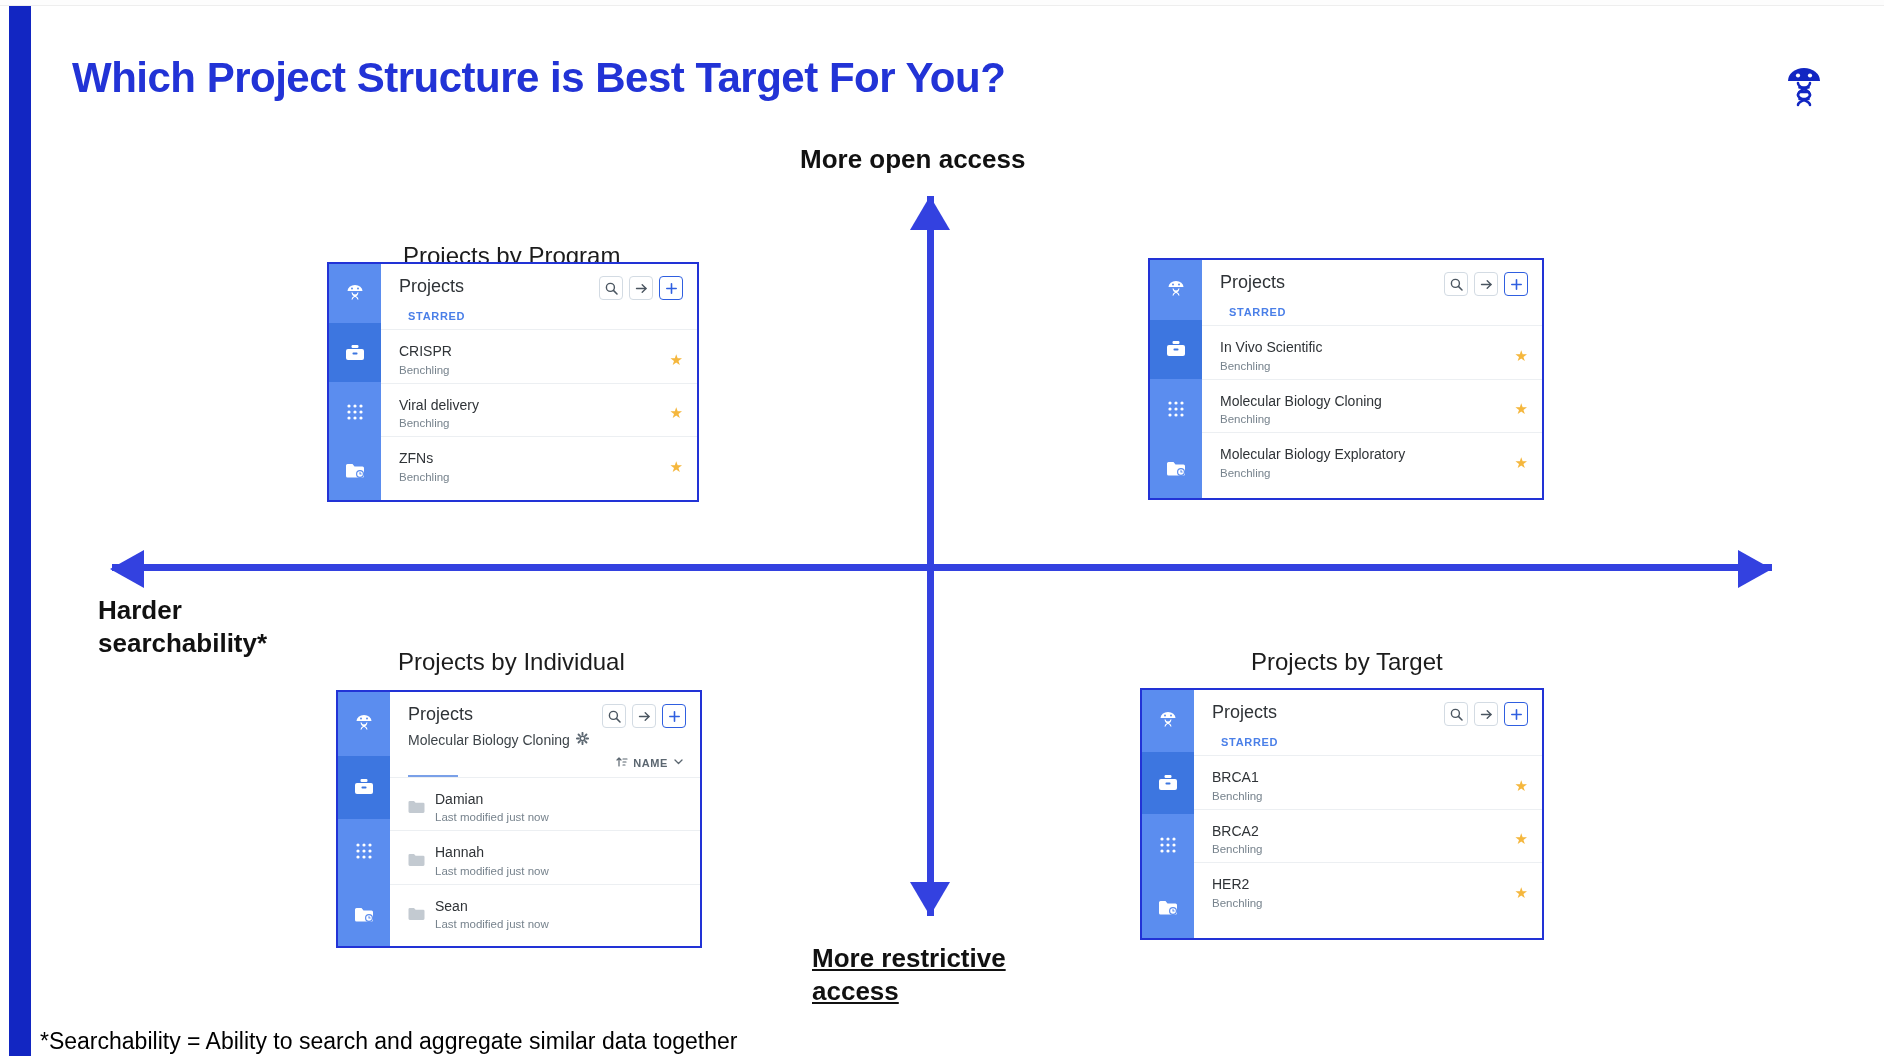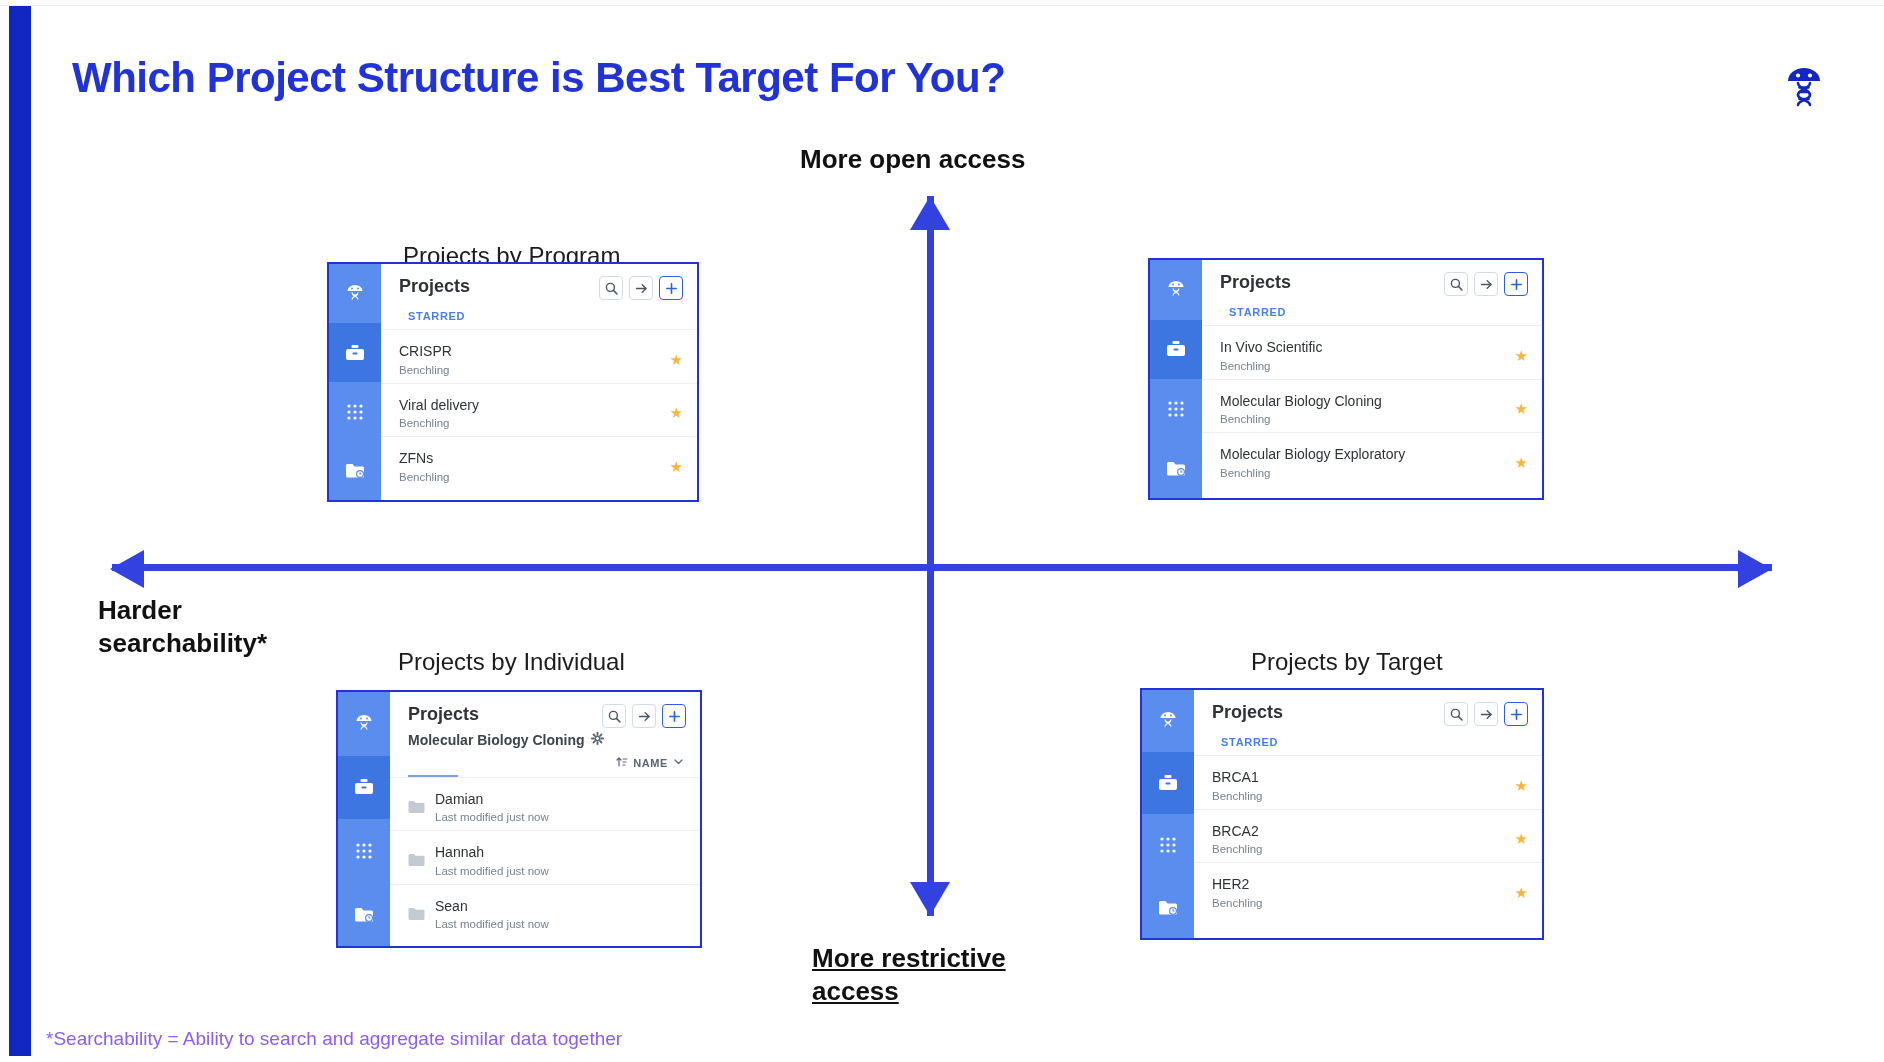--- a/index.html
+++ b/index.html
@@ -80,22 +80,22 @@
     font-size: 26px; font-weight: 700; color: #111111;
     line-height: 1.28;
   }
   .axis-label-top   { left: 800px; top: 143px; white-space: nowrap; }
   .axis-label-bottom{ left: 812px; top: 942px; width: 280px; text-decoration: underline; }
   .axis-label-left  { left: 98px;  top: 594px; width: 260px; }
   .axis-label-right { left: 1596px;top: 594px; width: 260px; }
 
   
   .footnote {
-    position: absolute; left: 46px; top: 1028px;
-    font-size: 19px; color: #8b5cf6; white-space: nowrap;
+    position: absolute; left: 40px; top: 1028px;
+    font-size: 23px; color: #000000; white-space: nowrap;
   }
 
   
   .card-title {
     position: absolute;
     font-size: 24px; color: #1c1c1c; white-space: nowrap;
   }
 
   
   .app-card {
@@ -117,21 +117,21 @@
   }
   .side-icon.active { background: #3d76e0; }
   .side-icon svg { display: block; }
 
   .card-main { flex: 1 1 auto; display: flex; flex-direction: column; min-width: 0; }
 
   .card-header {
     display: flex; align-items: flex-start; justify-content: space-between;
     padding: 12px 14px 4px 18px;
   }
-  .card-header-left { min-width: 0; font-weight: bold; }
+  .card-header-left { min-width: 0; }
   .card-heading {
     font-size: 18px; color: #2f3337; line-height: 1.2; white-space: nowrap;
   }
   .card-breadcrumb {
     font-size: 14px; color: #3d4449; margin-top: 6px;
     display: flex; align-items: center; gap: 6px; white-space: nowrap;
   }
   .card-actions { display: flex; gap: 6px; align-items: center; flex: 0 0 auto; }
   .act-btn {
     width: 24px; height: 24px; border-radius: 4px;

